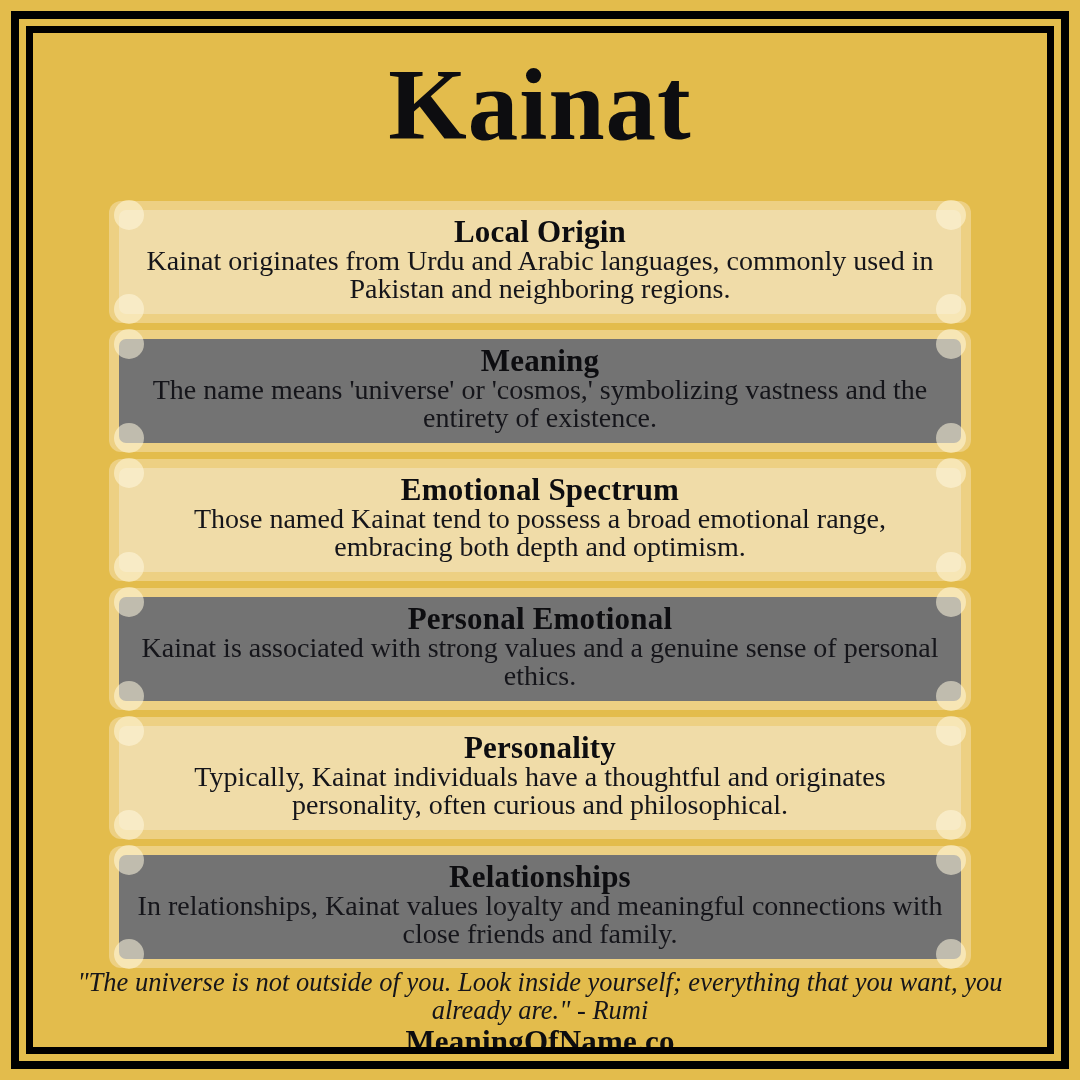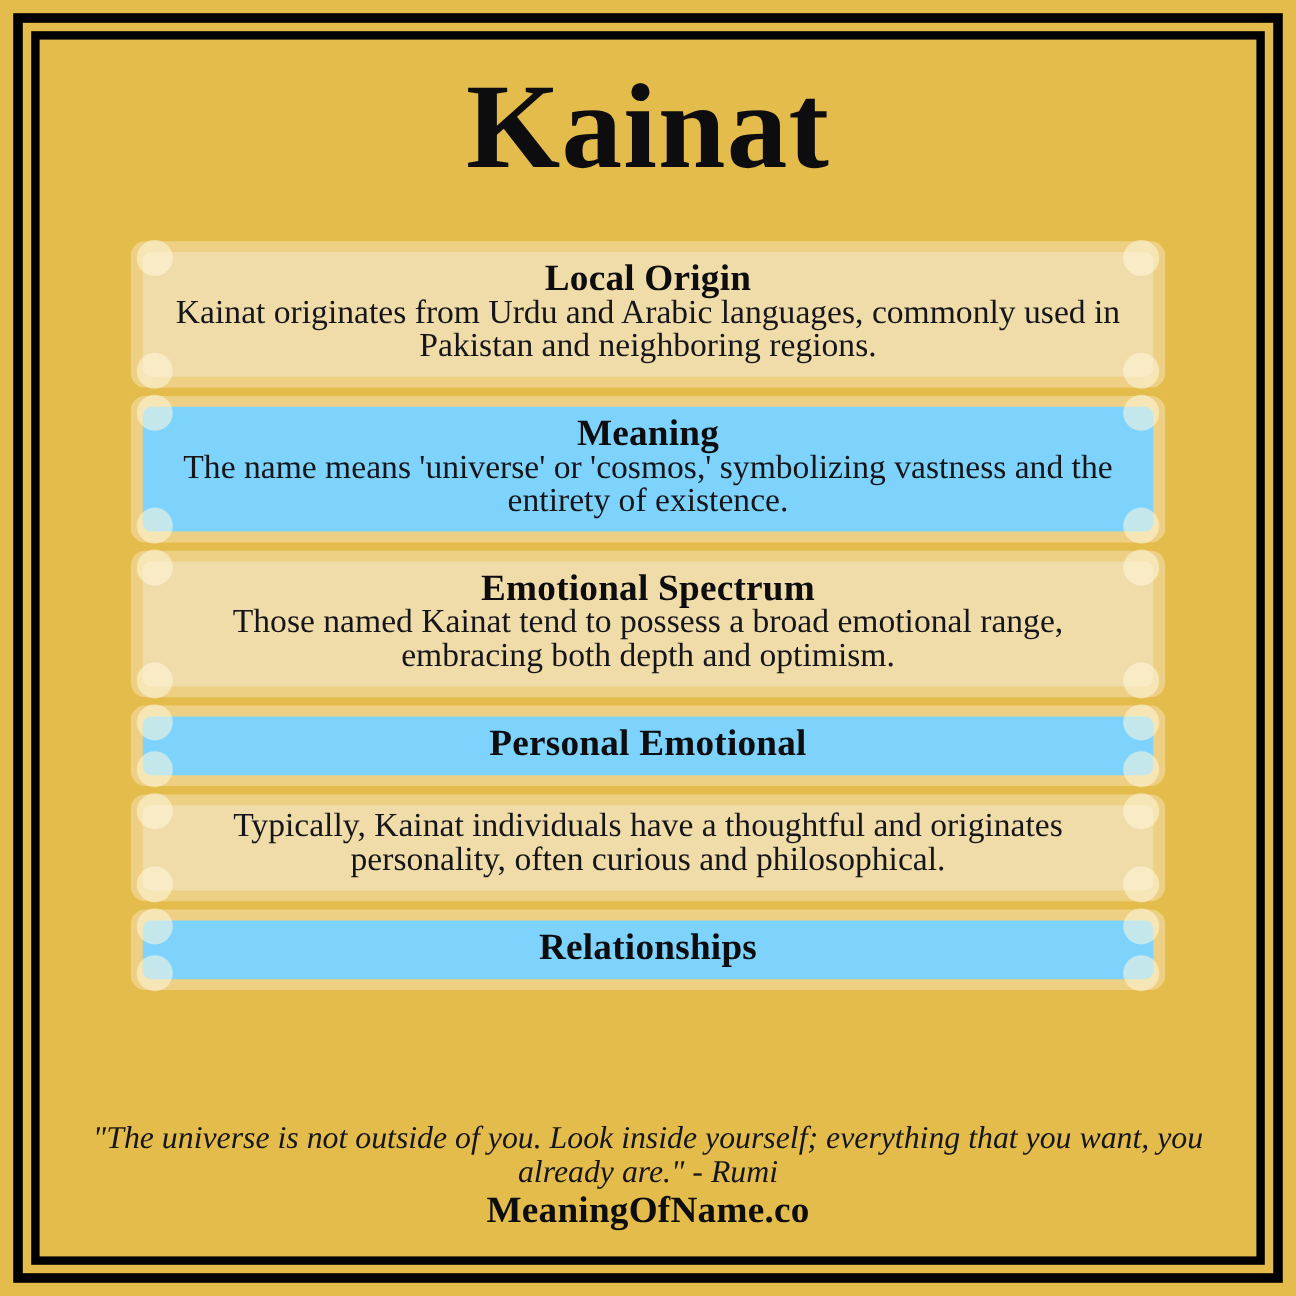--- a/index.html
+++ b/index.html
@@ -74,21 +74,21 @@
 
   .card-panel {
     position: relative;
     border-radius: 7px;
     padding: 6px 14px 10px;
     text-align: center;
   }
 
   
   .card.light .card-panel { background: #f0dca8; }
-  .card.dark  .card-panel { background: #7dd3fc; }
+  .card.dark  .card-panel { background: #737373; }
 
   
   .rivet {
     position: absolute;
     width: 30px;
     height: 30px;
     border-radius: 50%;
     background: rgba(255, 248, 222, 0.55);
     pointer-events: none;
   }
@@ -177,38 +177,41 @@
               <div class="card-body">Those named Kainat tend to possess a broad emotional range, embracing both depth and optimism.</div>
             </div>
           </div>
           <div class="card dark">
             <div class="card-panel">
               <span class="rivet tl"></span>
               <span class="rivet tr"></span>
               <span class="rivet bl"></span>
               <span class="rivet br"></span>
               <div class="card-title">Personal Emotional</div>
+              <div class="card-body">Kainat is associated with strong values and a genuine sense of personal ethics.</div>
             </div>
           </div>
           <div class="card light">
             <div class="card-panel">
               <span class="rivet tl"></span>
               <span class="rivet tr"></span>
               <span class="rivet bl"></span>
               <span class="rivet br"></span>
+              <div class="card-title">Personality</div>
               <div class="card-body">Typically, Kainat individuals have a thoughtful and originates personality, often curious and philosophical.</div>
             </div>
           </div>
           <div class="card dark">
             <div class="card-panel">
               <span class="rivet tl"></span>
               <span class="rivet tr"></span>
               <span class="rivet bl"></span>
               <span class="rivet br"></span>
               <div class="card-title">Relationships</div>
+              <div class="card-body">In relationships, Kainat values loyalty and meaningful connections with close friends and family.</div>
             </div>
           </div>
         </div>
 
       <div class="footer">
         <div class="quote">"The universe is not outside of you. Look inside yourself; everything that you want, you already are." - Rumi</div>
         <div class="brand">MeaningOfName.co</div>
       </div>
 
     </div>

